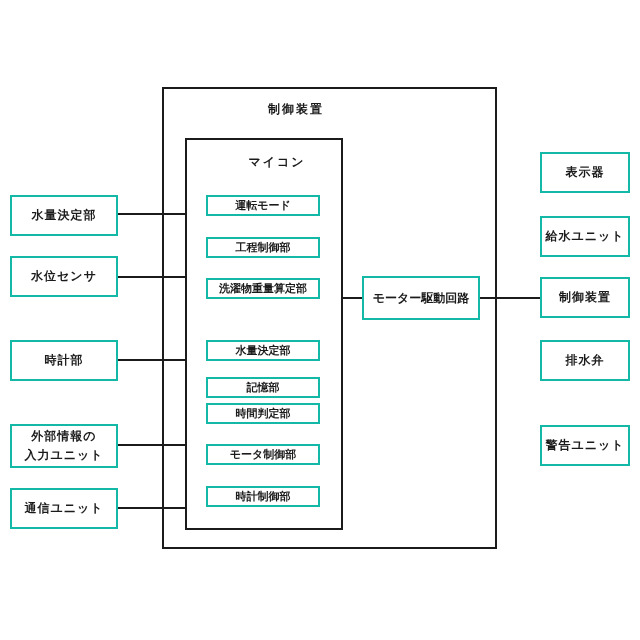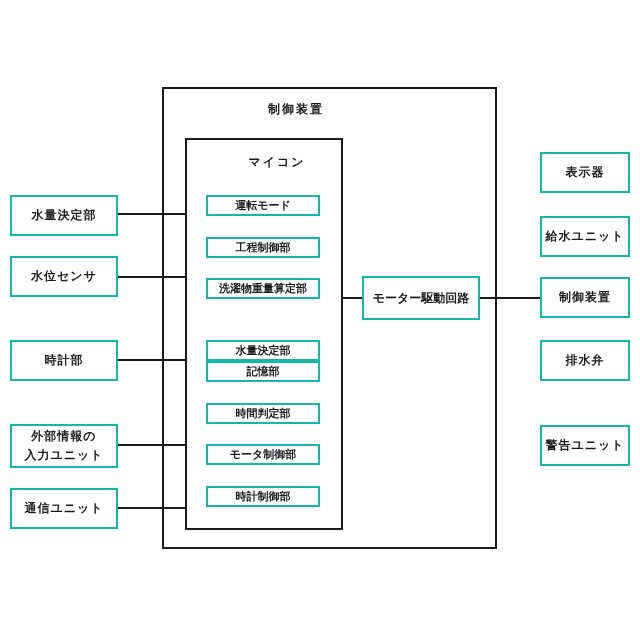--- a/index.html
+++ b/index.html
@@ -52,21 +52,21 @@
   
   #micon-box   { left: 185px; top: 138px; width: 158px; height: 392px; }
   #micon-title { left: 198px; top: 154px; width: 158px; }
 
   
   .module { left: 206px; width: 114px; height: 21px; font-size: 11px; letter-spacing: 0; }
   #module-0 { top: 195px; }
   #module-1 { top: 237px; text-align: center; }
   #module-2 { top: 278px; letter-spacing: 0; }
   #module-3 { top: 320px; margin-top: 20px; }
-  #module-4 { top: 361px; }
+  #module-4 { top: 377px; }
   #module-5 { top: 403px; }
   #module-6 { top: 444px; }
   #module-7 { top: 486px; }
 
   
   #motor-drive-box { left: 362px; top: 276px; width: 118px; height: 44px; font-size: 12px; letter-spacing: 0; }
 
   
   .left-unit  { left: 10px;  width: 108px; height: 41px; font-size: 12px; }
   #left-0 { top: 195px; }

